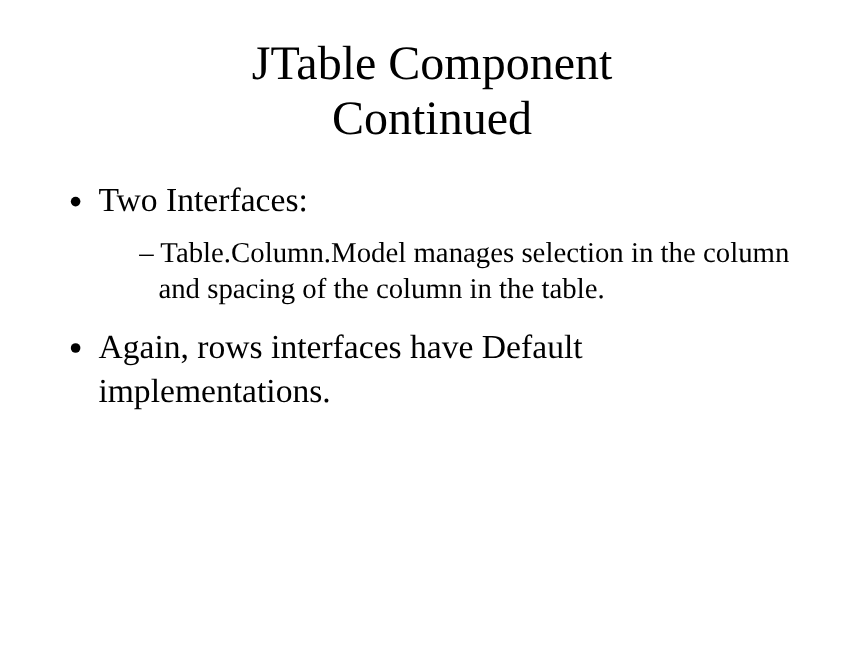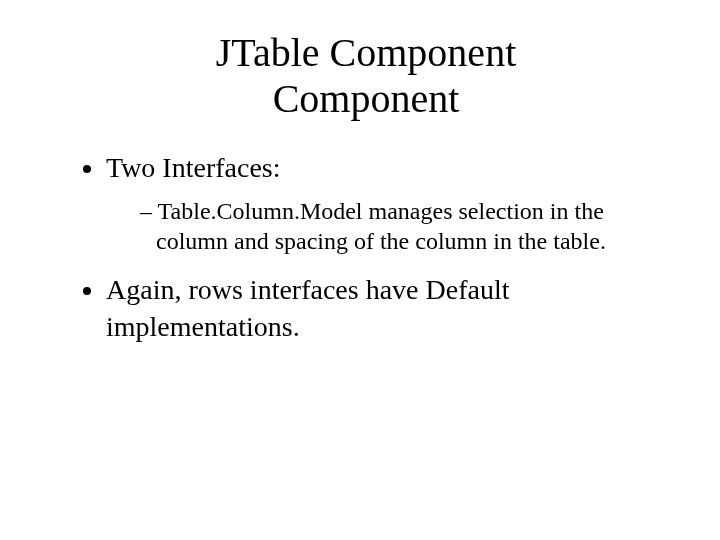--- a/index.html
+++ b/index.html
@@ -8,32 +8,32 @@
     width: 720px;
     height: 540px;
     background: #ffffff;
     font-family: "Times New Roman", Times, serif;
     color: #000000;
   }
   .slide {
     box-sizing: border-box;
     width: 720px;
     height: 540px;
-    padding: 20px 40px 40px 52px;
+    padding: 20px 40px 40px 40px;
   }
   .title {
     text-align: center;
     font-size: 40px;
     line-height: 1.15;
     margin: 10px 0 28px 0;
     font-weight: normal;
   }
   ul.level1 {
     list-style: disc;
-    margin: 12px;
+    margin: 0;
     padding-left: 42px;
     font-size: 28px;
     line-height: 1.3;
   }
   ul.level1 > li {
     margin-bottom: 14px;
   }
   ul.level2 {
     list-style: none;
     margin: 10px 0 16px 0;
@@ -50,21 +50,21 @@
   ul.level2 > li::before {
     content: "– ";
   }
 </style>
 </head>
 <body>
 
 <div class="slide">
   <h1 class="title">
     <span>JTable Component</span><br>
-    <span>Component</span>
+    <span>Continued</span>
   </h1>
 
   <ul class="level1">
     <li>
       <span>Two Interfaces:</span>
       <ul class="level2">
         <li>Table.Column.Model manages selection in the column and spacing of the column in the table.</li>
       </ul>
     </li>
     <li>Again, rows interfaces have Default implementations.</li>

